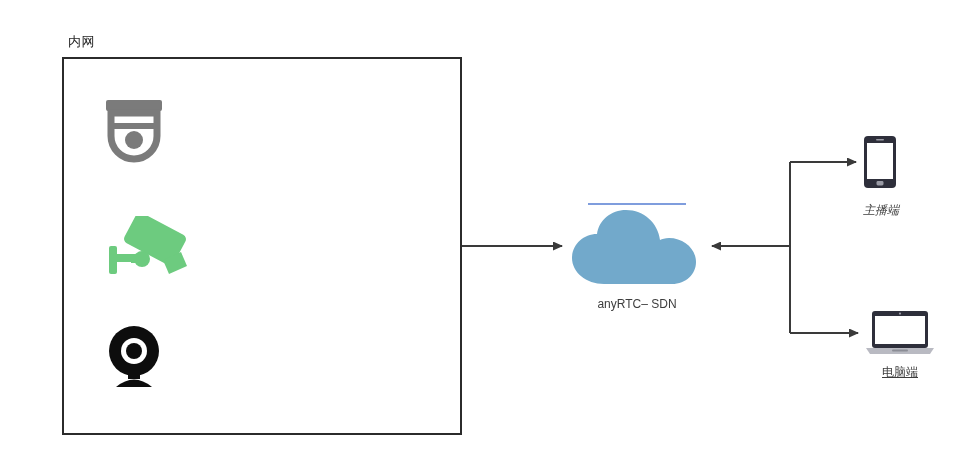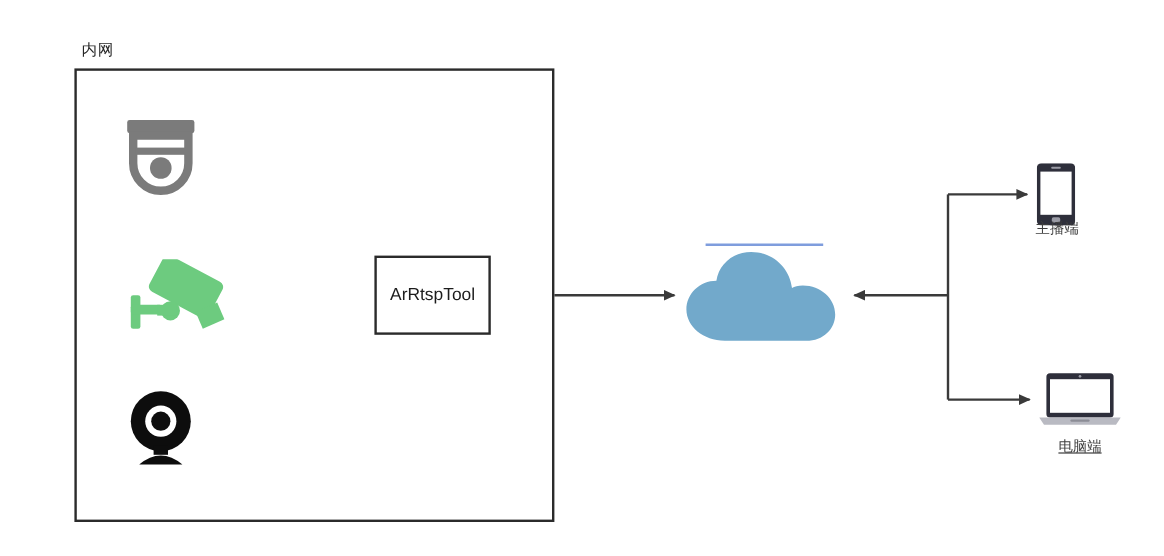--- a/index.html
+++ b/index.html
@@ -92,21 +92,21 @@
     white-space: nowrap;
   }
   
   .device-caption {
     position: absolute;
     font-size: 12px;
     color: #3d3d3d;
     text-align: center;
     white-space: nowrap;
   }
-  #caption-phone  { left: 845px; top: 182px; width: 72px; }
+  #caption-phone  { left: 845px; top: 202px; width: 72px; font-style: italic; }
   #caption-laptop { left: 864px; top: 364px; width: 72px; text-decoration: underline; }
 </style>
 </head>
 <body>
 
 <div id="canvas">
 
   <svg class="layer-svg" viewBox="0 0 970 463" xmlns="http://www.w3.org/2000/svg">
     <defs>
       <marker id="arrow-r" markerWidth="10" markerHeight="9" refX="9" refY="4.5" orient="auto" markerUnits="userSpaceOnUse">
@@ -171,33 +171,31 @@
   <div class="icon-wrap" id="webcam">
     <svg viewBox="0 0 62 64" width="62" height="64">
       <circle cx="31" cy="26" r="25" fill="#0d0d0d"></circle>
       <circle cx="31" cy="26" r="13" fill="#ffffff"></circle>
       <circle cx="31" cy="26" r="8" fill="#0d0d0d"></circle>
       <rect x="25" y="46" width="12" height="8" fill="#0d0d0d"></rect>
       <path d="M13,62 Q31,47 49,62 Z" fill="#0d0d0d"></path>
     </svg>
   </div>
 
-  <div id="process-node">
-    <span class="node-text">ArRtspTool</span>
-  </div>
 
   <div id="cloud-node">
     <svg viewBox="0 0 142 88" width="142" height="88">
       <line x1="22" y1="4" x2="120" y2="4" stroke="#7f9ddd" stroke-width="2"></line>
       <path d="M38,84 C20,84 6,72 6,58 C6,45 17,34 31,34
                C33,20 45,10 60,10 C78,10 92,23 94,40
                C96,39 99,38 103,38 C118,38 130,49 130,62
                C130,74 120,84 106,84 Z" fill="#72a9cb"></path>
     </svg>
   </div>
+  <div id="cloud-label">anyRTC– SDN</div>
 
   <div class="icon-wrap" id="phone-device">
     <svg viewBox="0 0 32 52" width="32" height="52">
       <rect x="0" y="0" width="32" height="52" rx="4" fill="#2e2f3b"></rect>
       <rect x="3" y="7" width="26" height="36" fill="#ffffff"></rect>
       <rect x="12" y="3" width="8" height="1.6" rx="0.8" fill="#9a9ba5"></rect>
       <rect x="12.5" y="45" width="7" height="4.5" rx="1.4" fill="#9a9ba5"></rect>
     </svg>
   </div>
   <div class="device-caption" id="caption-phone">主播端</div>

